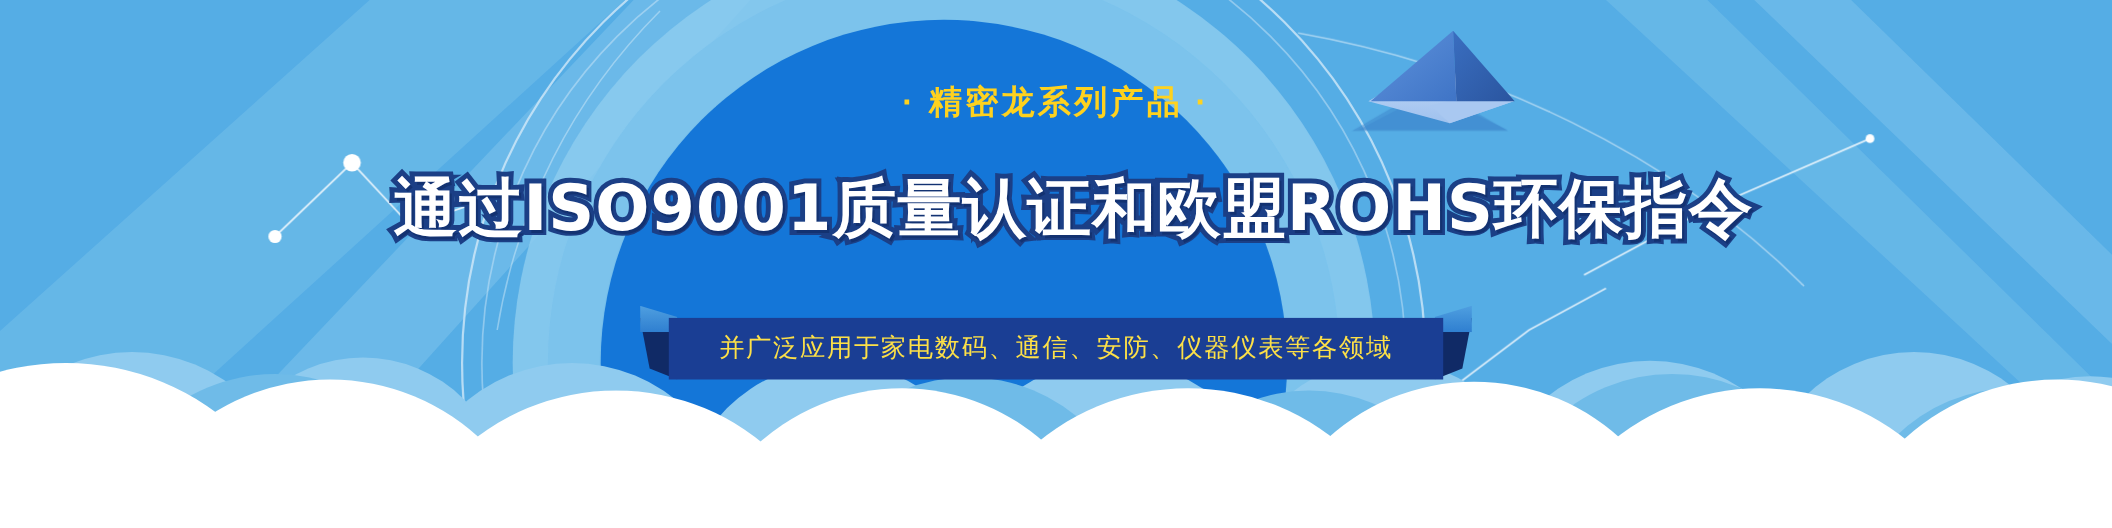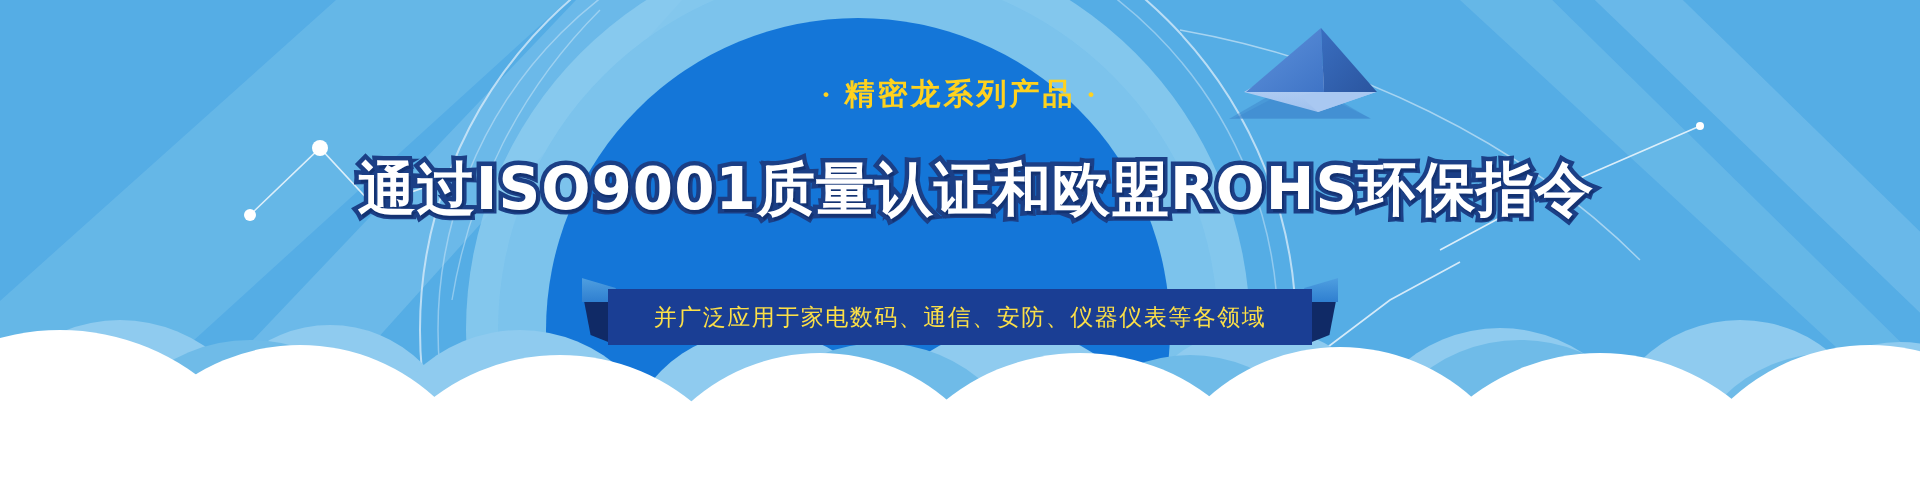--- a/index.html
+++ b/index.html
@@ -43,21 +43,21 @@
     position: absolute;
     top: 76px;
     left: 0;
     width: 1920px;
     text-align: center;
     color: #ffd21e;
     font-size: 30px;
     font-weight: bold;
     letter-spacing: 3px;
     line-height: 1.2;
-    font-family: Liberation Serif, serif;
+    font-family: Liberation Sans, sans-serif;
   }
 
   .headline-wrap {
     position: absolute;
     top: 158px;
     left: 0;
     width: 1920px;
     text-align: center;
     padding-left: 16px;
   }

